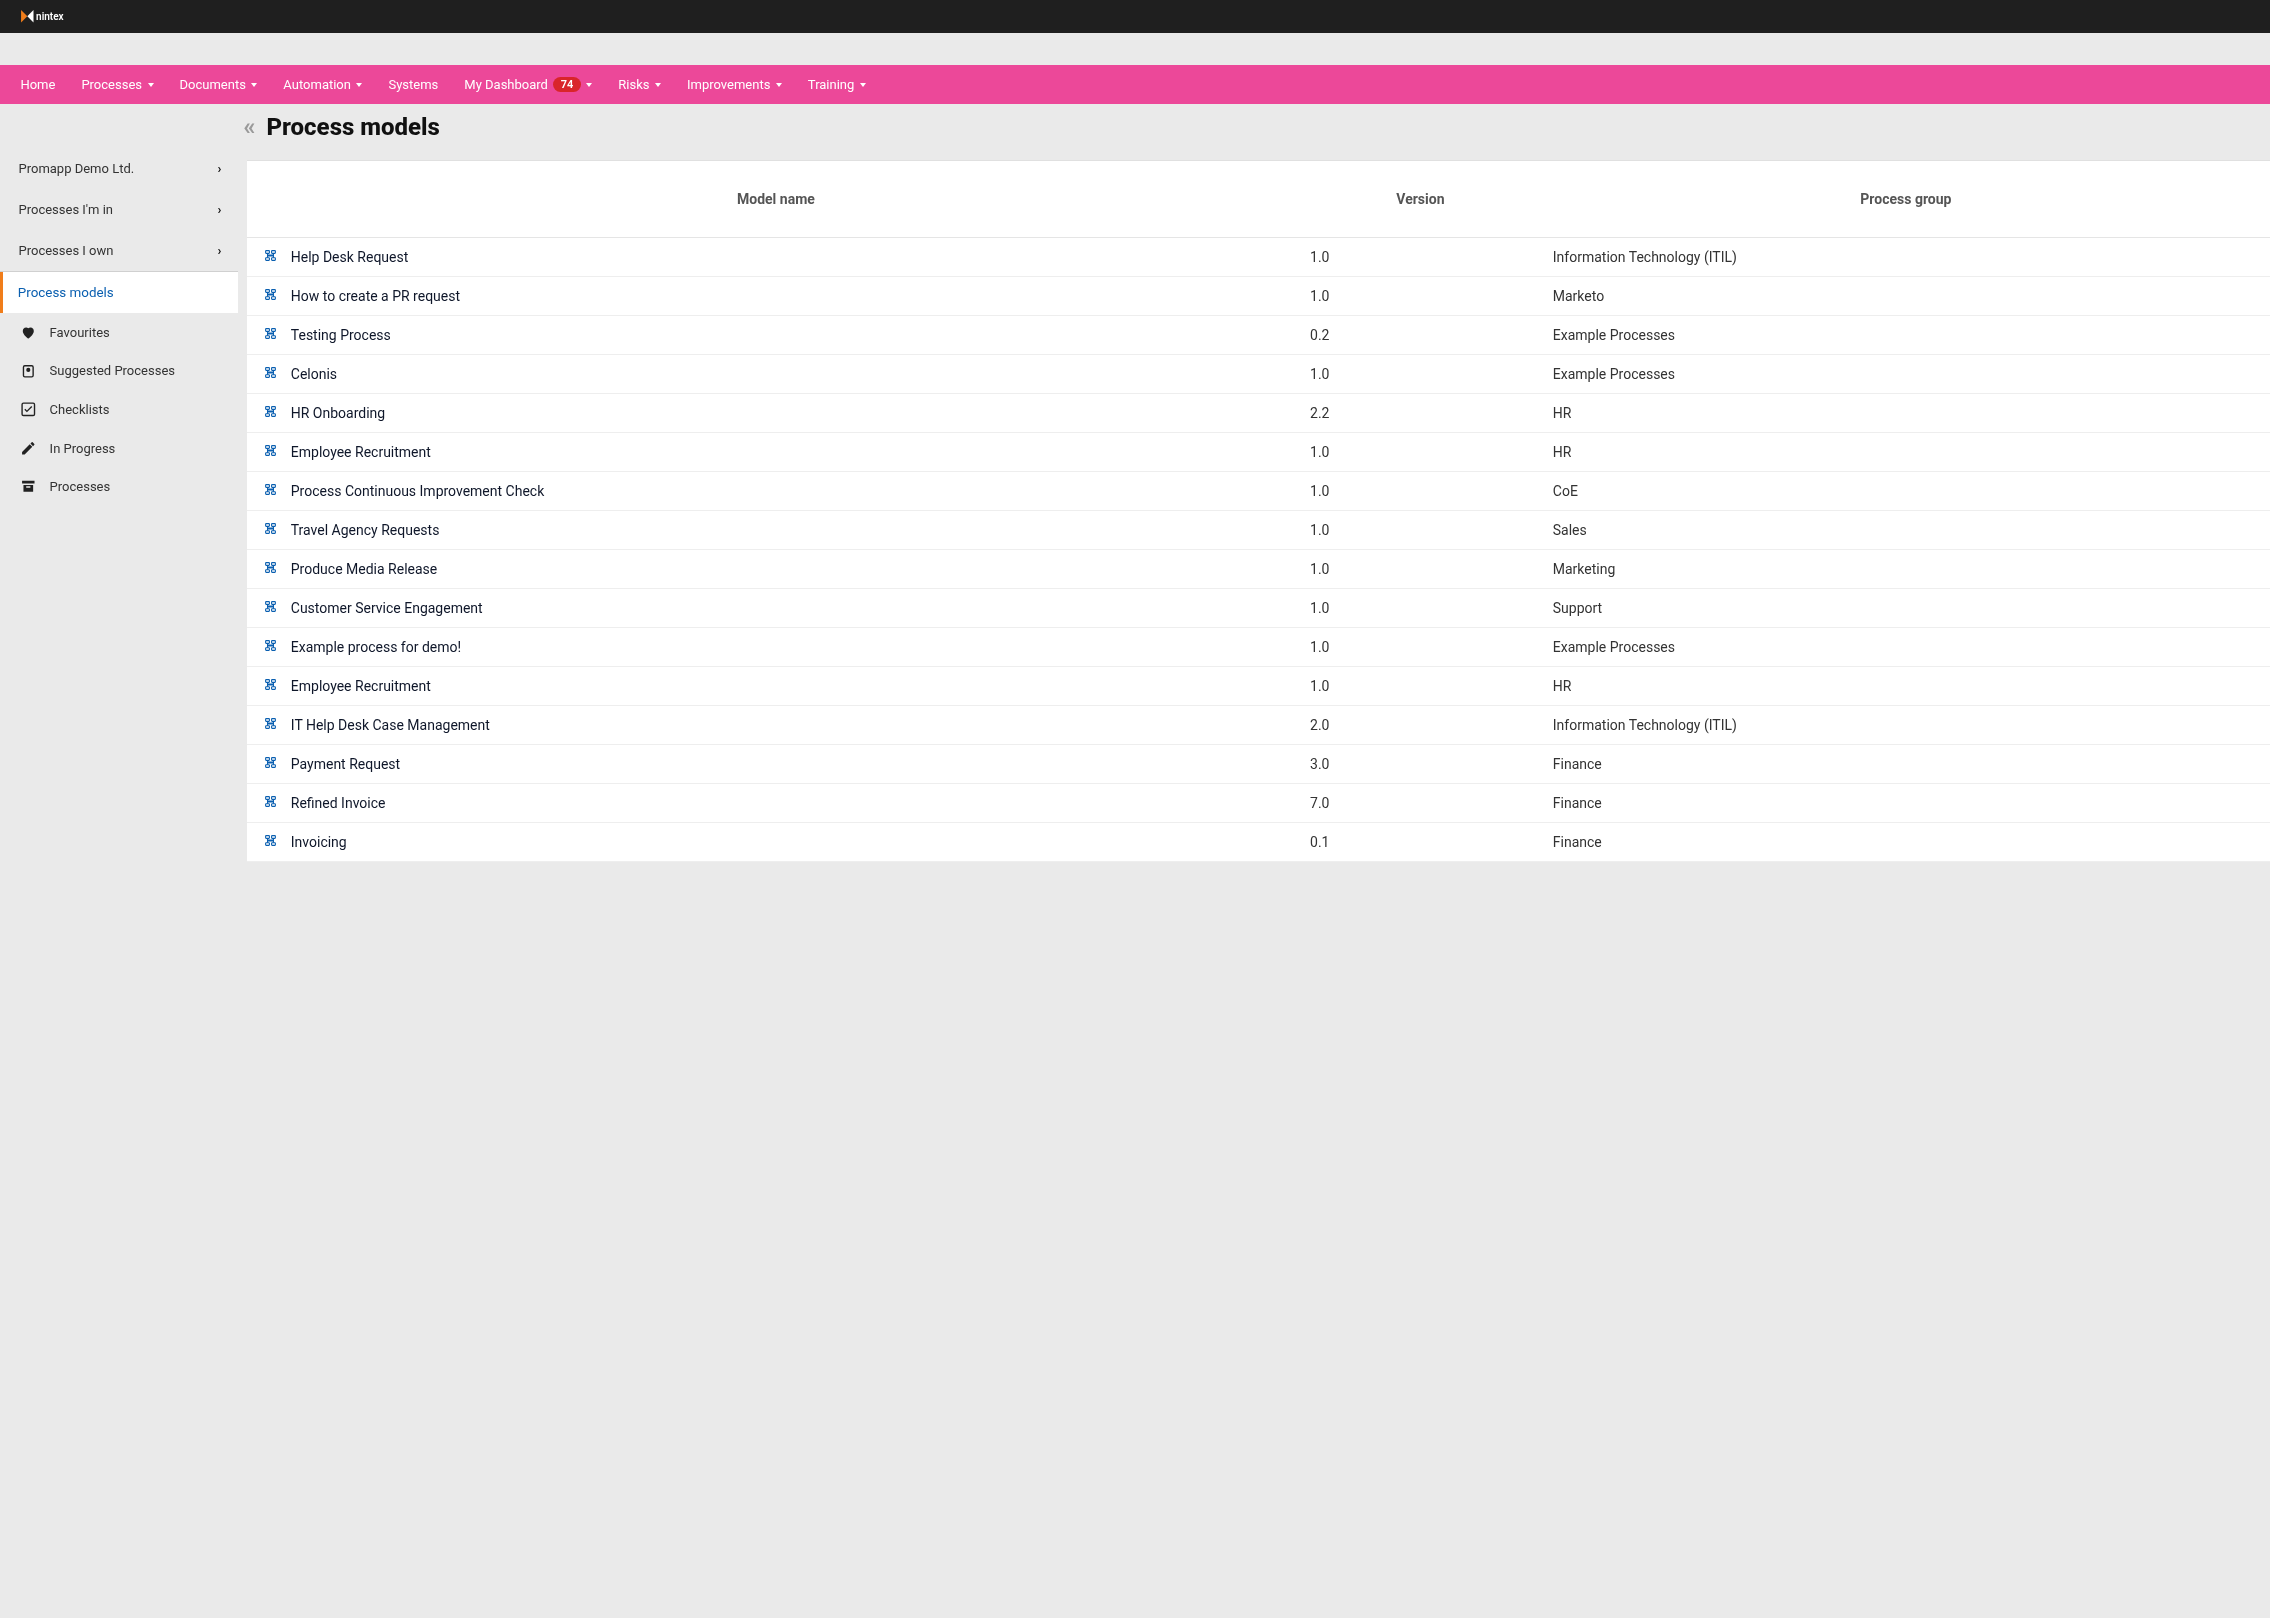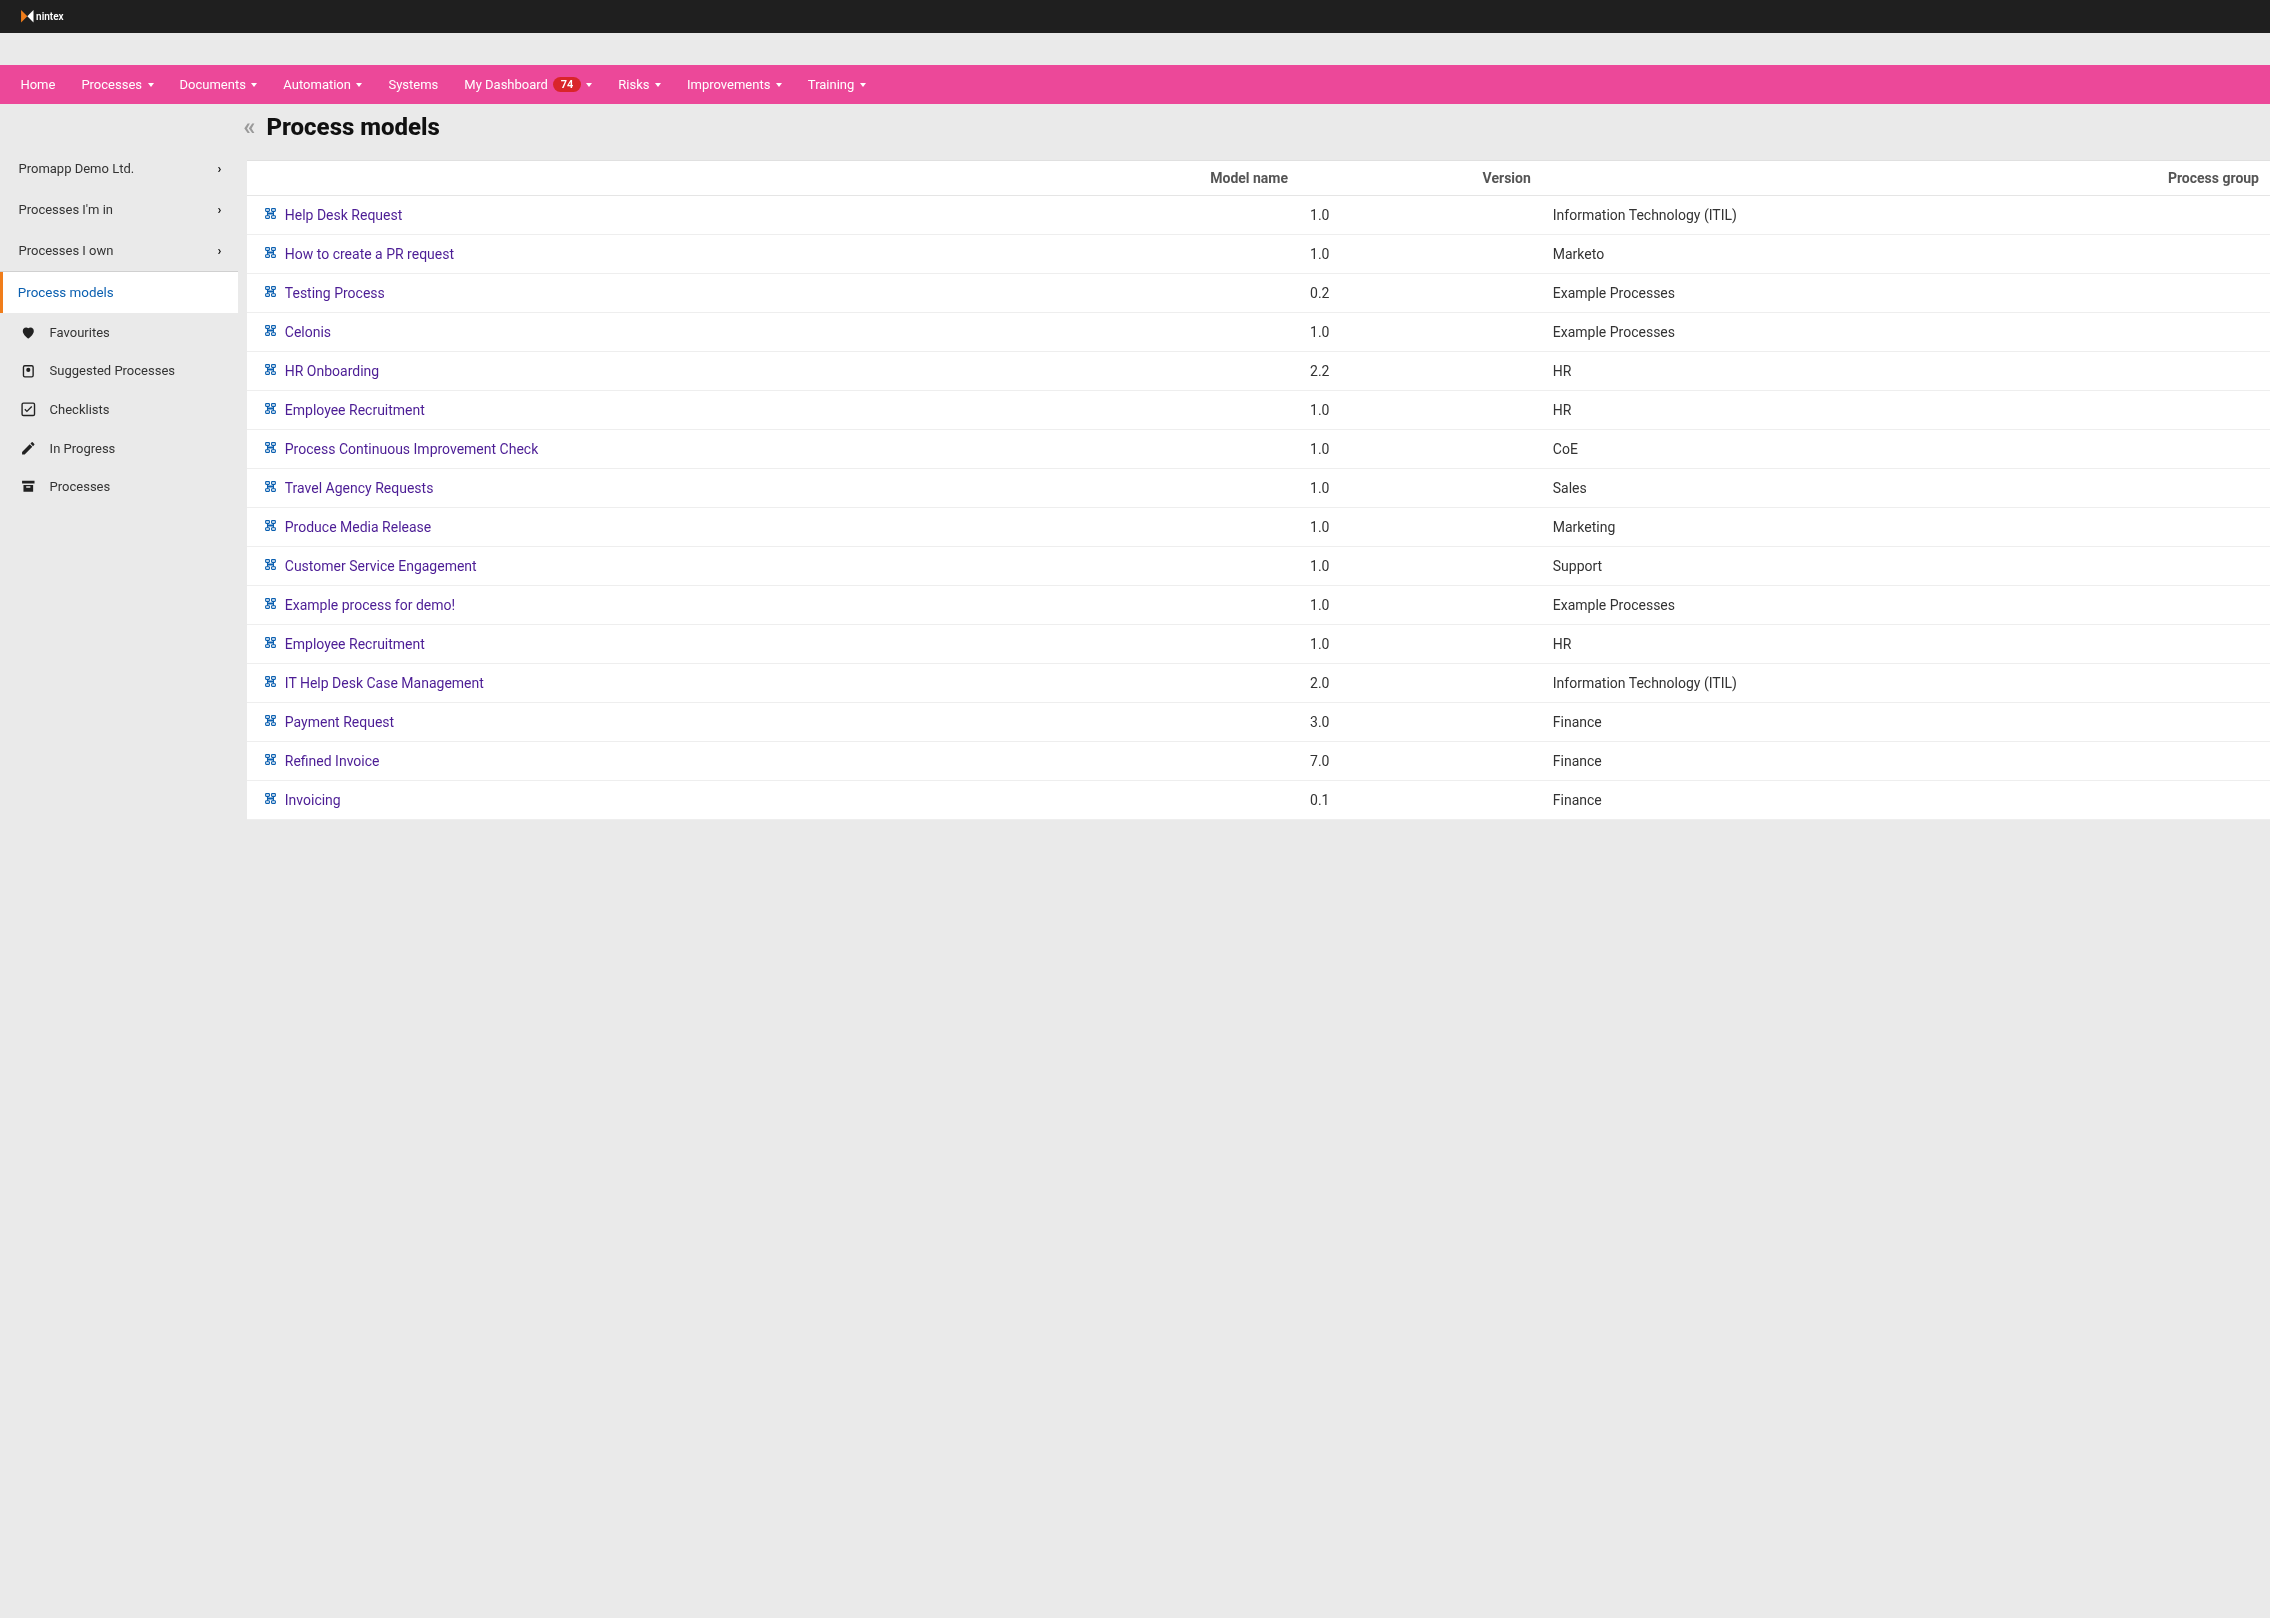--- a/index.html
+++ b/index.html
@@ -141,40 +141,40 @@
   .table-wrap {
     background: #fff;
     margin: 9.2px 0 0 9.2px;
     border-top: 0.9px solid #e0e0e0;
   }
   table {
     width: 100%;
     border-collapse: collapse;
   }
   th {
-    text-align: right;
+    text-align: center;
     font-weight: 700;
     color: #555;
     font-size: 14px;
-    padding: 9px 11px;
+    padding: 30px 11px;
     border-bottom: 0.9px solid #e5e5e5;
   }
   th:first-child, td:first-child { padding-left: 16.6px; }
   td {
     padding: 11px 11px;
     border-bottom: 0.9px solid #eee;
     font-size: 14px;
     color: #333;
   }
   .model-link {
-    color: #4c1d95;
+    color: #0f172a;
     cursor: pointer;
     display: inline-flex;
     align-items: center;
-    gap: 8px;
+    gap: 14px;
   }
   .model-icon {
     color: #0a5fb0;
     width: 13px;
     height: 13px;
     flex-shrink: 0;
   }
   .col-name { width: 52%; }
   .col-version { width: 12%; }
   .col-group { width: 36%; }

